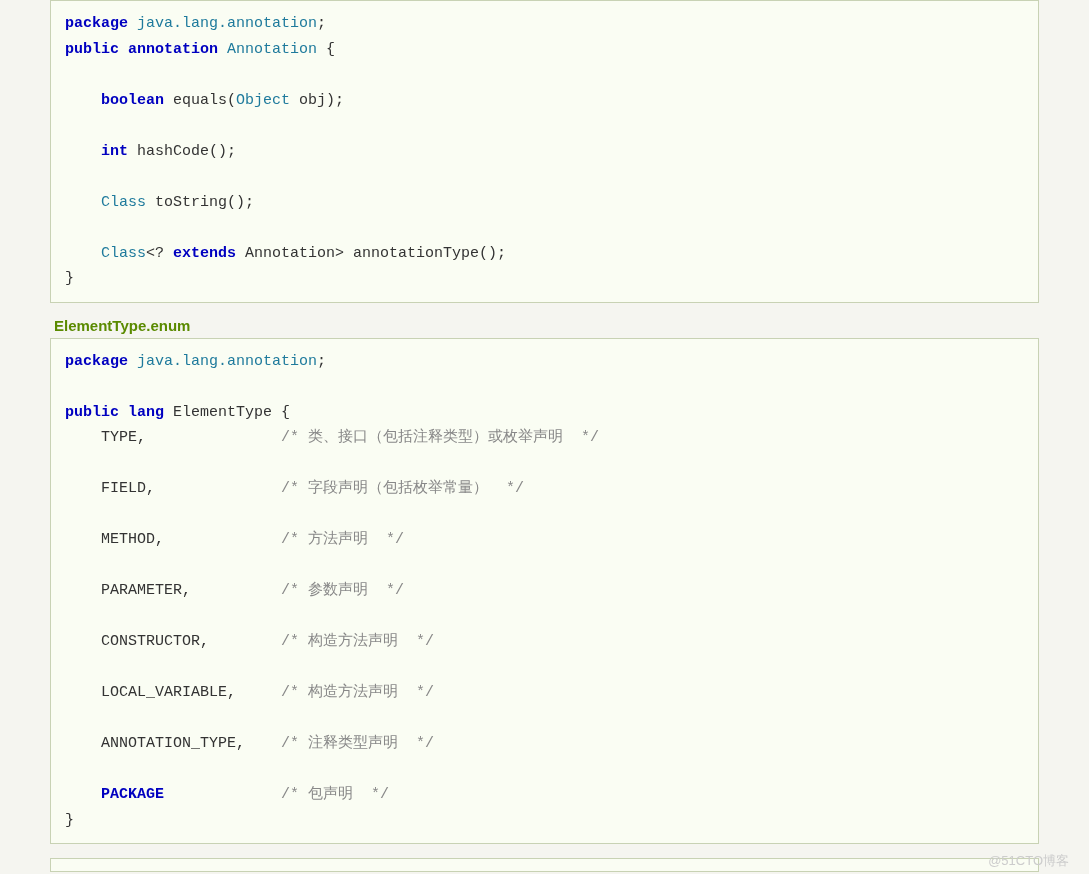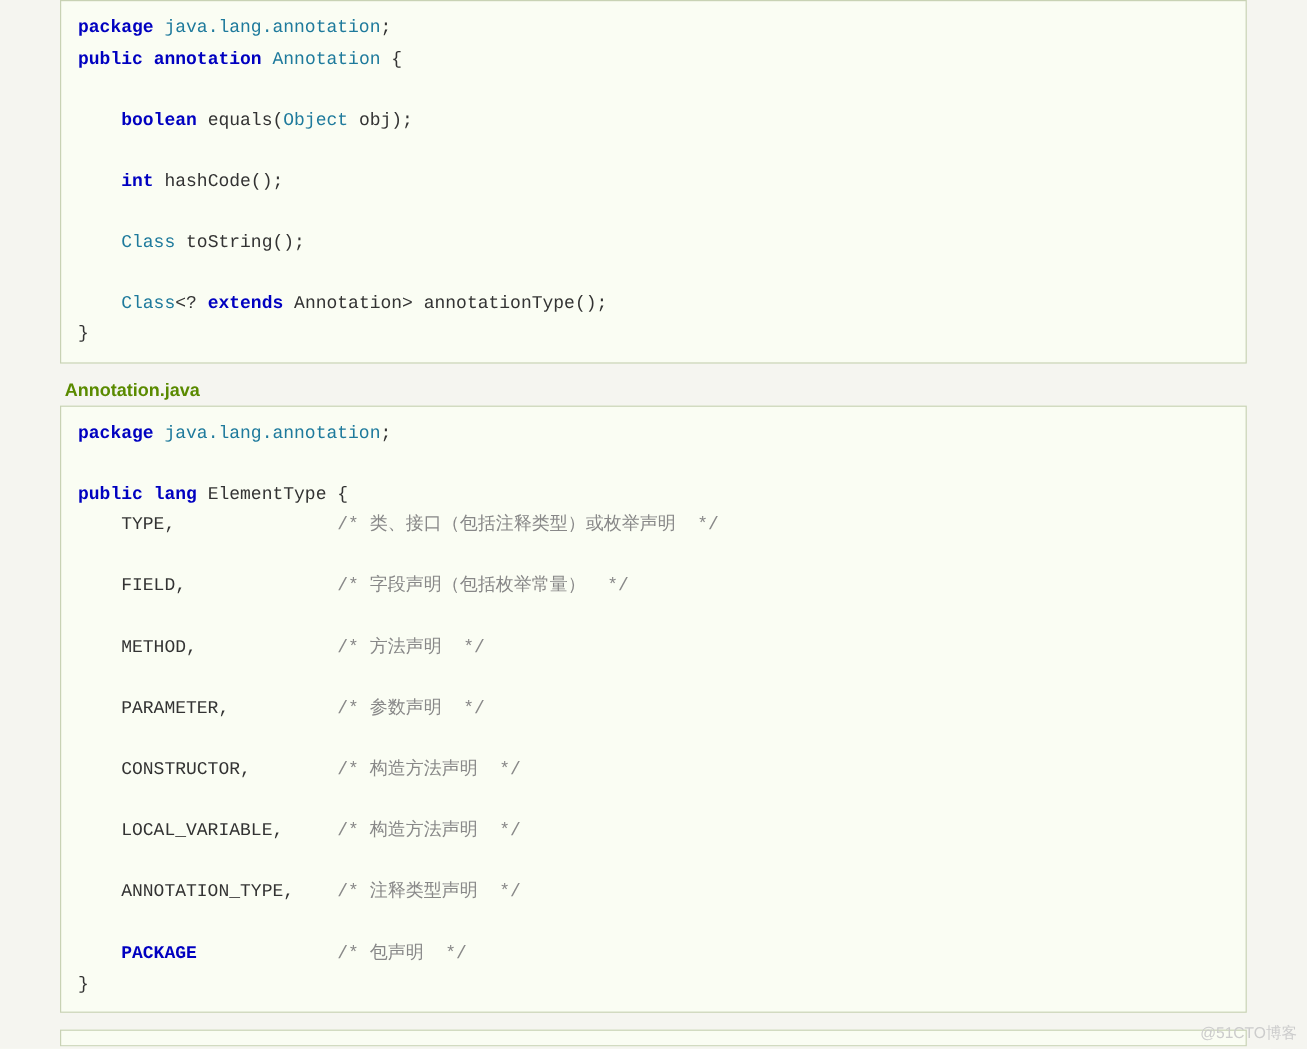--- a/index.html
+++ b/index.html
@@ -38,21 +38,21 @@
   .hr-block {
     border: 1px solid #c8d2b4;
     border-top: 1px solid #c8d2b4;
     background: #fafdf3;
     height: 0px;
     margin-top: 14px;
     padding: 6px 0;
   }
   .watermark {
     position: fixed;
-    right: 8px;
+    right: 20px;
     bottom: 4px;
     color: #ccc;
     font-family: Arial, sans-serif;
     font-size: 13px;
   }
 </style>
 </head>
 <body>
 
 <div class="container">
@@ -62,21 +62,21 @@
 
     <span class="kw">boolean</span> equals(<span class="type">Object</span> obj);
 
     <span class="kw">int</span> hashCode();
 
     <span class="type">Class</span> toString();
 
     <span class="type">Class</span>&lt;? <span class="kw">extends</span> Annotation&gt; annotationType();
 }</div>
 
-  <div class="section-title">Annotation.java</div>
+  <div class="section-title">ElementType.enum</div>
 
   <div class="code-block" id="block2"><span class="kw">package</span> <span class="pkg">java.lang.annotation</span>;
 
 <span class="kw">public</span> <span class="kw">lang</span> ElementType {
     TYPE,               <span class="comment">/* 类、接口（包括注释类型）或枚举声明  */</span>
 
     FIELD,              <span class="comment">/* 字段声明（包括枚举常量）  */</span>
 
     METHOD,             <span class="comment">/* 方法声明  */</span>
 

